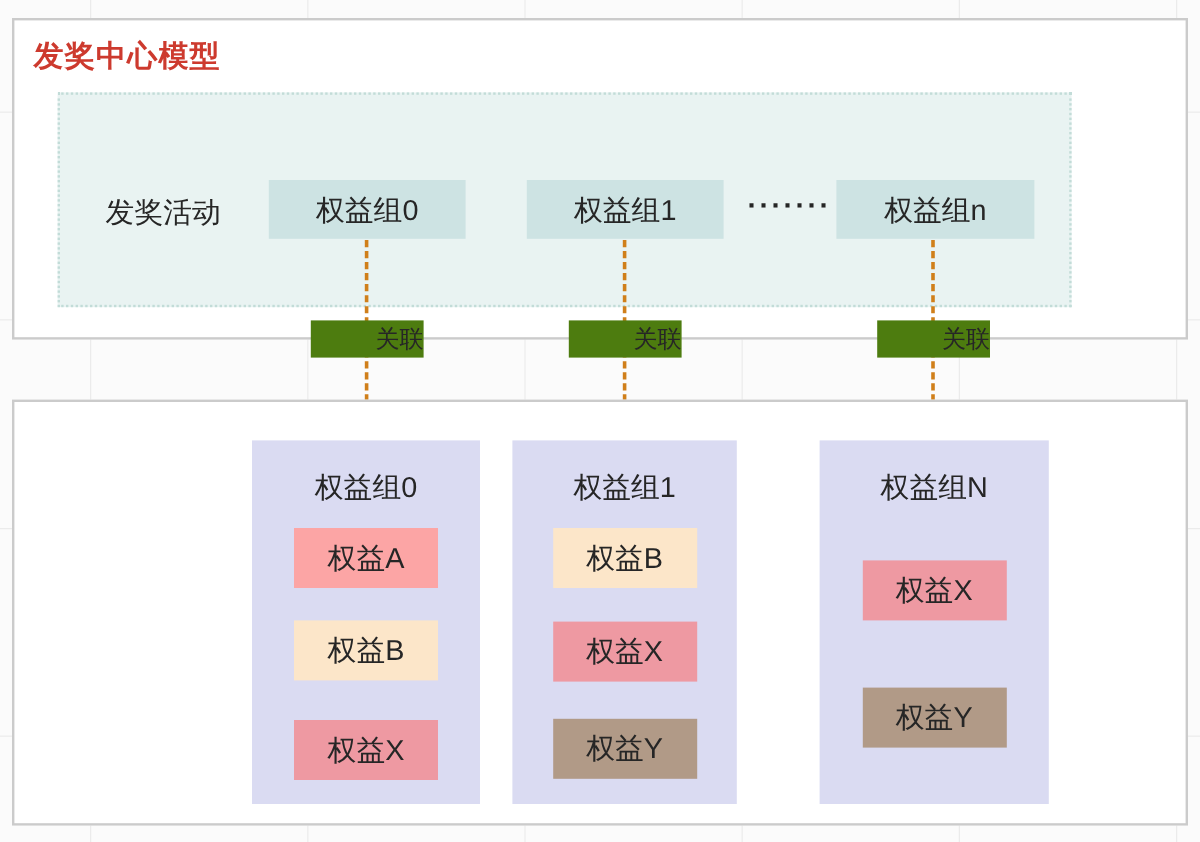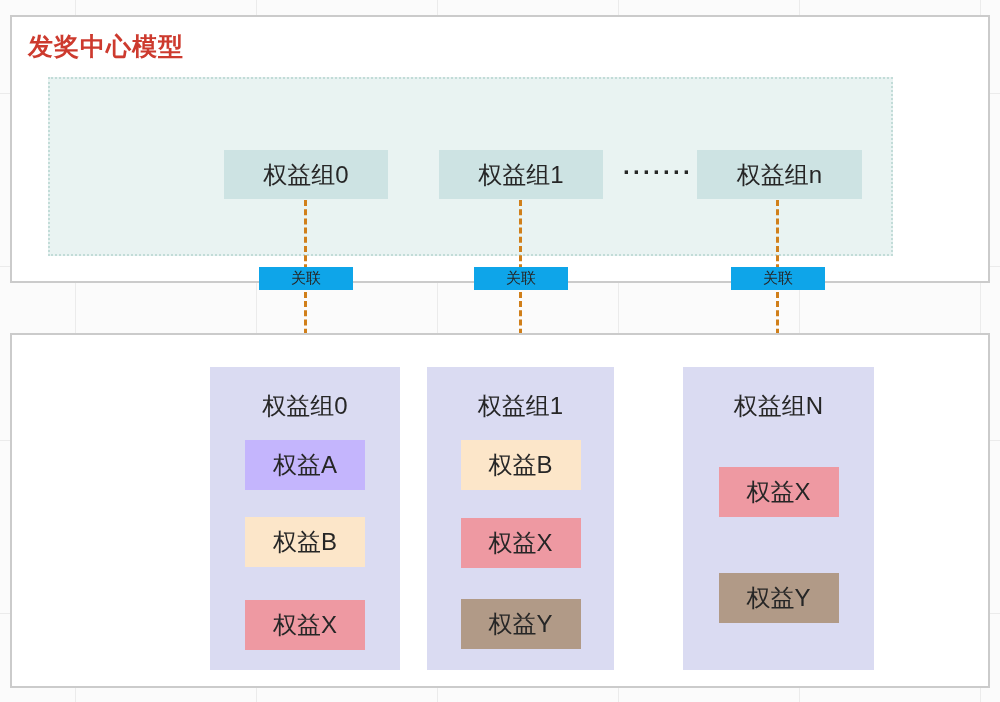--- a/index.html
+++ b/index.html
@@ -53,22 +53,22 @@
   .conn{position:absolute;top:200px;height:153px;width:0;border-left:3px dashed #d07f1a;}
   .c0{left:304px;} .c1{left:519px;} .c2{left:776px;}
   .arrowhead{
     position:absolute;top:353px;width:0;height:0;
     border-left:8px solid transparent;border-right:8px solid transparent;
     border-top:14px solid #d07f1a;
   }
   .a0{left:298px;} .a1{left:513px;} .a2{left:770px;}
 
   .link-label{
-    position:absolute;top:267px;width:94px;text-align:center;
-    font-size:15px;background:#0ea5e9;padding:2px 0;white-space:nowrap;
+    position:absolute;top:267px;width:94px;text-align:right;
+    font-size:20px;background:#4d7c0f;padding:2px 0;white-space:nowrap;
   }
   .l0{left:259px;} .l1{left:474px;} .l2{left:731px;}
 
   
   .group{position:absolute;top:367px;height:303px;background:#dadbf2;}
   .g0{left:210px;width:190px;}
   .g1{left:427px;width:187px;}
   .g2{left:683px;width:191px;}
   .group-title{
     position:absolute;top:23px;left:0;width:100%;text-align:center;font-size:24px;
@@ -95,41 +95,42 @@
   <div class="gridline v" style="left:980px"></div>
   <div class="gridline h" style="top:93px"></div>
   <div class="gridline h" style="top:266px"></div>
   <div class="gridline h" style="top:440px"></div>
   <div class="gridline h" style="top:613px"></div>
 
   <div class="panel panel-top"></div>
   <div class="panel-title title-top">发奖中心模型</div>
 
   <div class="activity-area"></div>
+  <div class="activity-label">发奖活动</div>
 
   <div class="tealbox tb0">权益组0</div>
   <div class="tealbox tb1">权益组1</div>
   <div class="ellipsis">·······</div>
   <div class="tealbox tbn">权益组n</div>
 
   <div class="conn c0"></div>
   <div class="conn c1"></div>
   <div class="conn c2"></div>
   <div class="arrowhead a0"></div>
   <div class="arrowhead a1"></div>
   <div class="arrowhead a2"></div>
   <div class="link-label l0">关联</div>
   <div class="link-label l1">关联</div>
   <div class="link-label l2">关联</div>
 
   <div class="panel panel-bottom"></div>
 
   <div class="group g0">
     <div class="group-title">权益组0</div>
-    <div class="item i0" style="background: #c4b5fd;">权益A</div>
+    <div class="item i0" style="background: #fca5a5;">权益A</div>
     <div class="item i1" style="background: rgb(252, 230, 201);">权益B</div>
     <div class="item i2" style="background: rgb(238, 153, 162);">权益X</div>
   </div>
 
   <div class="group g1">
     <div class="group-title">权益组1</div>
     <div class="item i0" style="background: rgb(252, 230, 201);">权益B</div>
     <div class="item i1" style="background: rgb(238, 153, 162);">权益X</div>
     <div class="item i2" style="background: rgb(177, 154, 135);">权益Y</div>
   </div>

